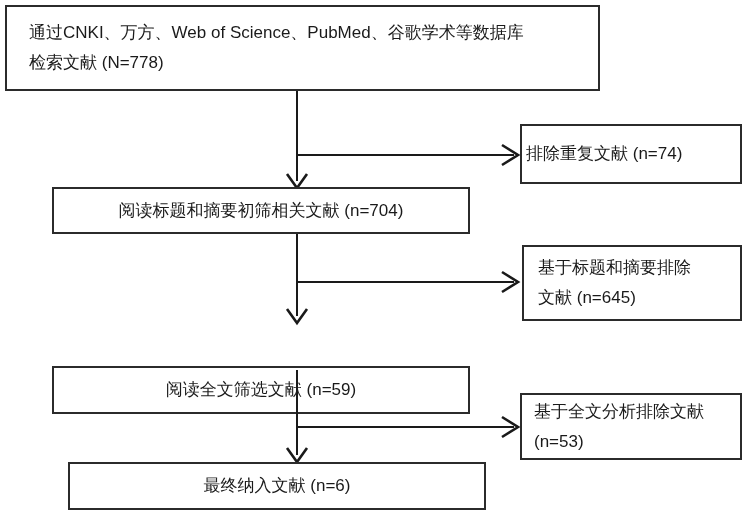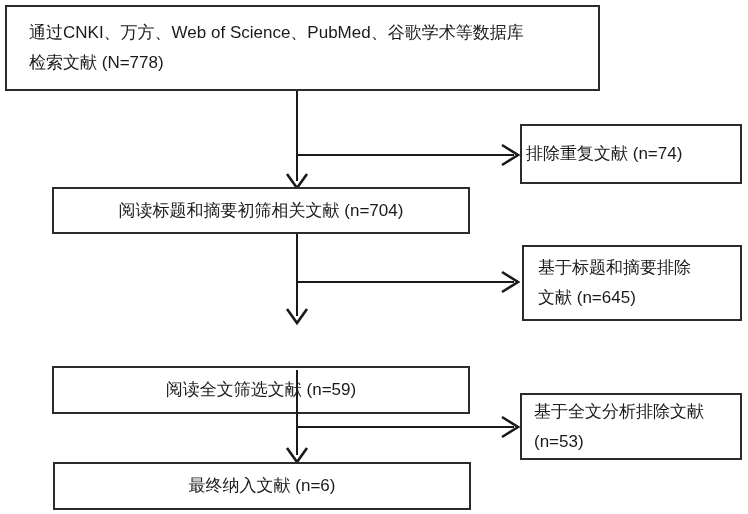--- a/index.html
+++ b/index.html
@@ -113,17 +113,17 @@
   <div class="hline" style="left:296px; top:426px; width:218px;"></div>
   <svg class="arrow" style="left:500px; top:416px;" width="22" height="22">
     <path d="M2,1 L18,11 L2,21" fill="none" stroke="#1a1a1a" stroke-width="2.6"></path>
   </svg>
 
   <div class="box left" style="left:520px; top:393px; width:222px; height:67px; padding:10px 12px;">
     <span class="txt">基于全文分析排除文献
   (n=53)</span>
   </div>
 
-  <div class="box center" style="left:53px; top:462px; width:418px; height:48px; padding:0 14px;">
+  <div class="box center" style="left:68px; top:462px; width:418px; height:48px; padding:0 14px;">
     <span class="txt">最终纳入文献  (n=6)</span>
   </div>
 
 </div>
 
 </body></html>

